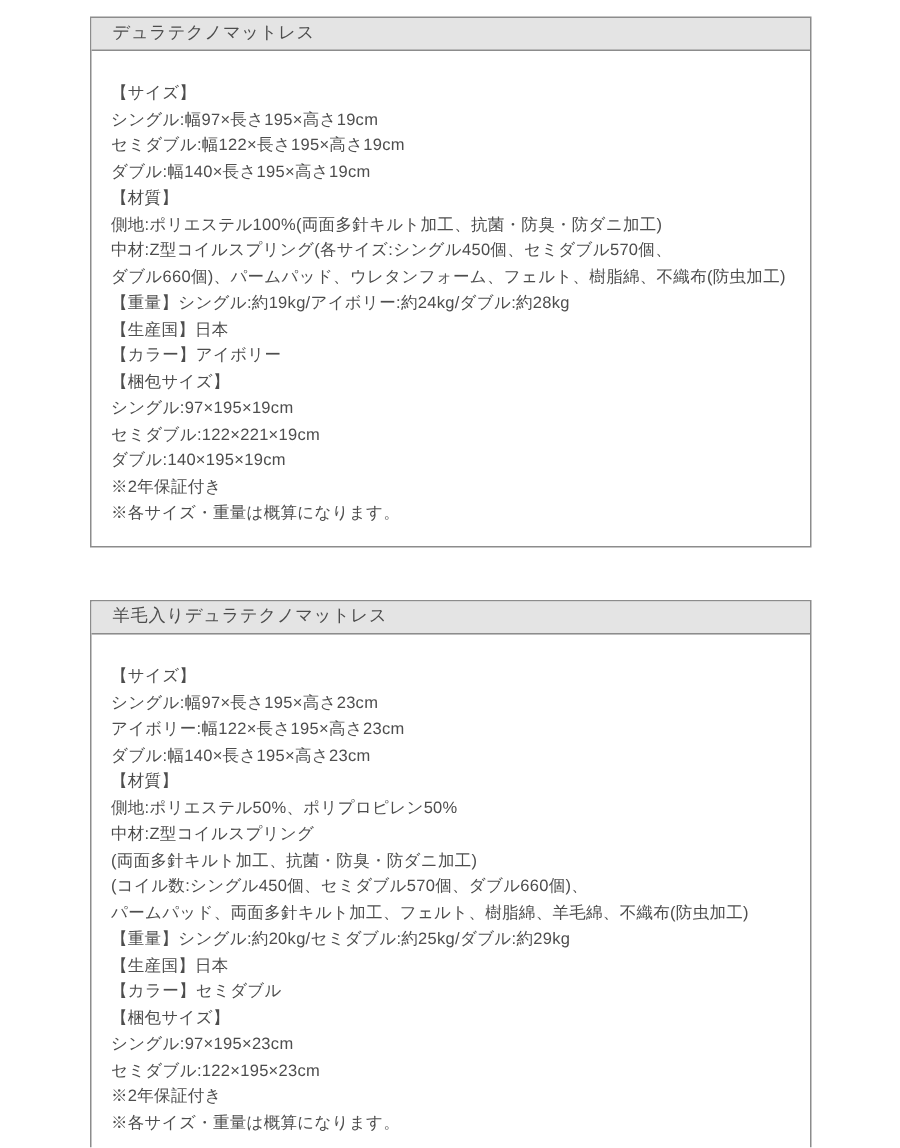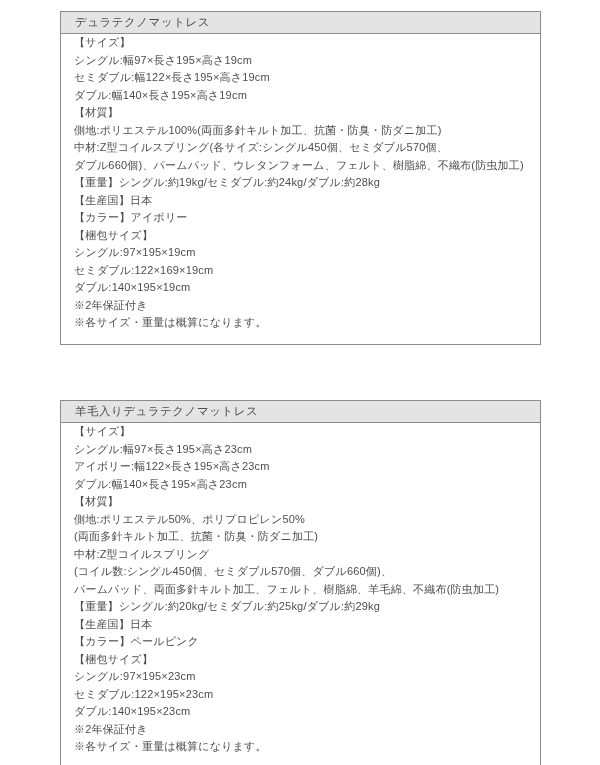--- a/index.html
+++ b/index.html
@@ -30,21 +30,21 @@
     background: var(--header-bg, #e4e4e4);
     border-bottom: 1px solid var(--border, #8c8c8c);
     padding: 0 14px;
     font-size: 11.5px;
     letter-spacing: 0.5px;
     color: var(--text, #4d4d4d);
     overflow: hidden;
     white-space: nowrap;
   }
   .spec-body {
-    padding: 0 10px 12px 13px;
+    padding: 20px 10px 12px 13px;
     overflow: hidden;
   }
   .spec-line {
     font-size: 11px;
     line-height: 17.5px;
     letter-spacing: 0.2px;
     color: var(--text, #4d4d4d);
     white-space: nowrap;
     overflow: hidden;
   }
@@ -58,50 +58,49 @@
     <div class="spec-header">デュラテクノマットレス</div>
     <div class="spec-body">
         <div class="spec-line">【サイズ】</div>
         <div class="spec-line">シングル:幅97×長さ195×高さ19cm</div>
         <div class="spec-line">セミダブル:幅122×長さ195×高さ19cm</div>
         <div class="spec-line">ダブル:幅140×長さ195×高さ19cm</div>
         <div class="spec-line">【材質】</div>
         <div class="spec-line">側地:ポリエステル100%(両面多針キルト加工、抗菌・防臭・防ダニ加工)</div>
         <div class="spec-line">中材:Z型コイルスプリング(各サイズ:シングル450個、セミダブル570個、</div>
         <div class="spec-line">ダブル660個)、パームパッド、ウレタンフォーム、フェルト、樹脂綿、不織布(防虫加工)</div>
-        <div class="spec-line">【重量】シングル:約19kg/セミダブル:約24kg/ダブル:約28kg</div>
+        <div class="spec-line">【重量】シングル:約19kg/アイボリー:約24kg/ダブル:約28kg</div>
         <div class="spec-line">【生産国】日本</div>
         <div class="spec-line">【カラー】アイボリー</div>
         <div class="spec-line">【梱包サイズ】</div>
         <div class="spec-line">シングル:97×195×19cm</div>
-        <div class="spec-line">セミダブル:122×169×19cm</div>
+        <div class="spec-line">セミダブル:122×221×19cm</div>
         <div class="spec-line">ダブル:140×195×19cm</div>
         <div class="spec-line">※2年保証付き</div>
         <div class="spec-line">※各サイズ・重量は概算になります。</div>
       </div>
   </div>
 
   <div class="spec-section second">
     <div class="spec-header">羊毛入りデュラテクノマットレス</div>
     <div class="spec-body">
         <div class="spec-line">【サイズ】</div>
         <div class="spec-line">シングル:幅97×長さ195×高さ23cm</div>
         <div class="spec-line">アイボリー:幅122×長さ195×高さ23cm</div>
         <div class="spec-line">ダブル:幅140×長さ195×高さ23cm</div>
         <div class="spec-line">【材質】</div>
         <div class="spec-line">側地:ポリエステル50%、ポリプロピレン50%</div>
+        <div class="spec-line">中材:Z型コイルスプリング</div>
         <div class="spec-line">(両面多針キルト加工、抗菌・防臭・防ダニ加工)</div>
-        <div class="spec-line">中材:Z型コイルスプリング</div>
         <div class="spec-line">(コイル数:シングル450個、セミダブル570個、ダブル660個)、</div>
         <div class="spec-line">パームパッド、両面多針キルト加工、フェルト、樹脂綿、羊毛綿、不織布(防虫加工)</div>
         <div class="spec-line">【重量】シングル:約20kg/セミダブル:約25kg/ダブル:約29kg</div>
         <div class="spec-line">【生産国】日本</div>
-        <div class="spec-line">【カラー】ペールピンク</div>
+        <div class="spec-line">【カラー】セミダブル</div>
         <div class="spec-line">【梱包サイズ】</div>
         <div class="spec-line">シングル:97×195×23cm</div>
         <div class="spec-line">セミダブル:122×195×23cm</div>
-        <div class="spec-line">ダブル:140×195×23cm</div>
         <div class="spec-line">※2年保証付き</div>
         <div class="spec-line">※各サイズ・重量は概算になります。</div>
       </div>
   </div>
 
 </div>
 
 </body></html>

